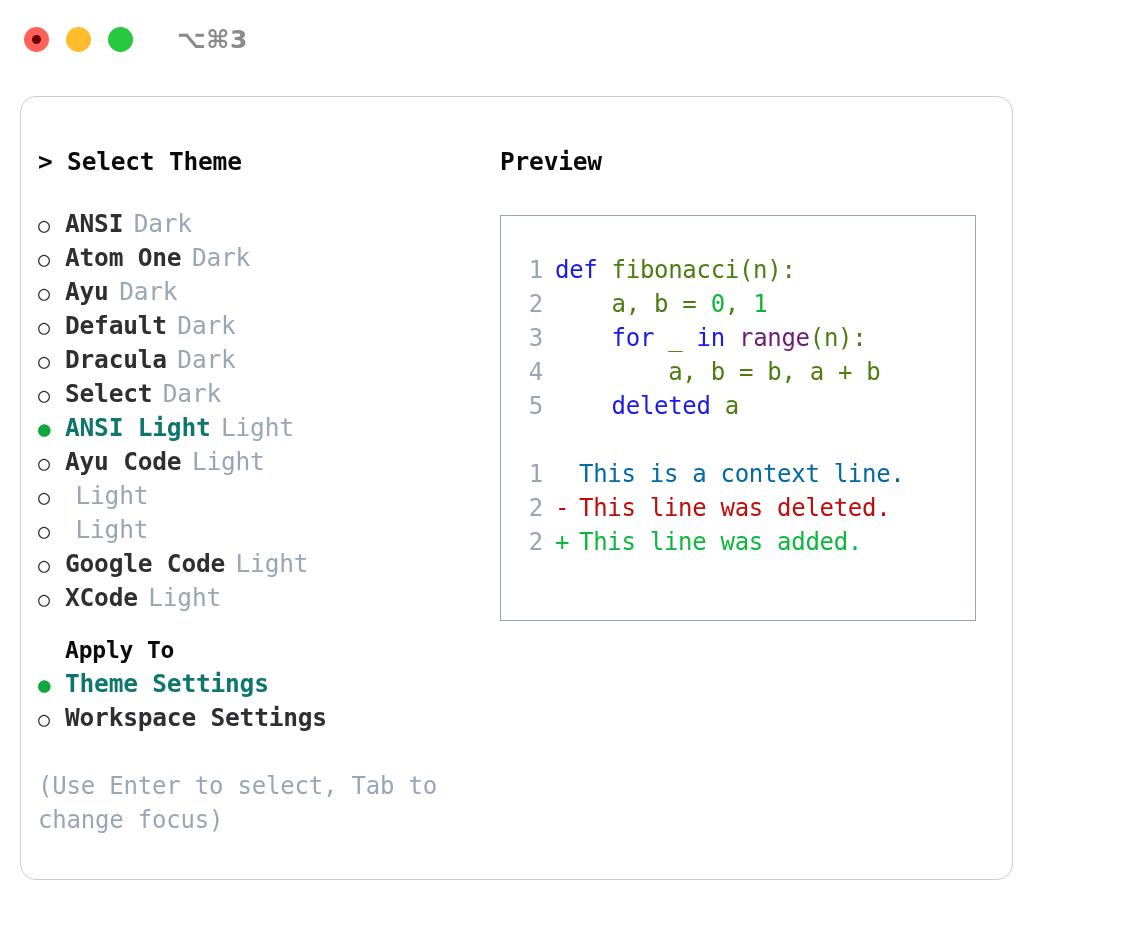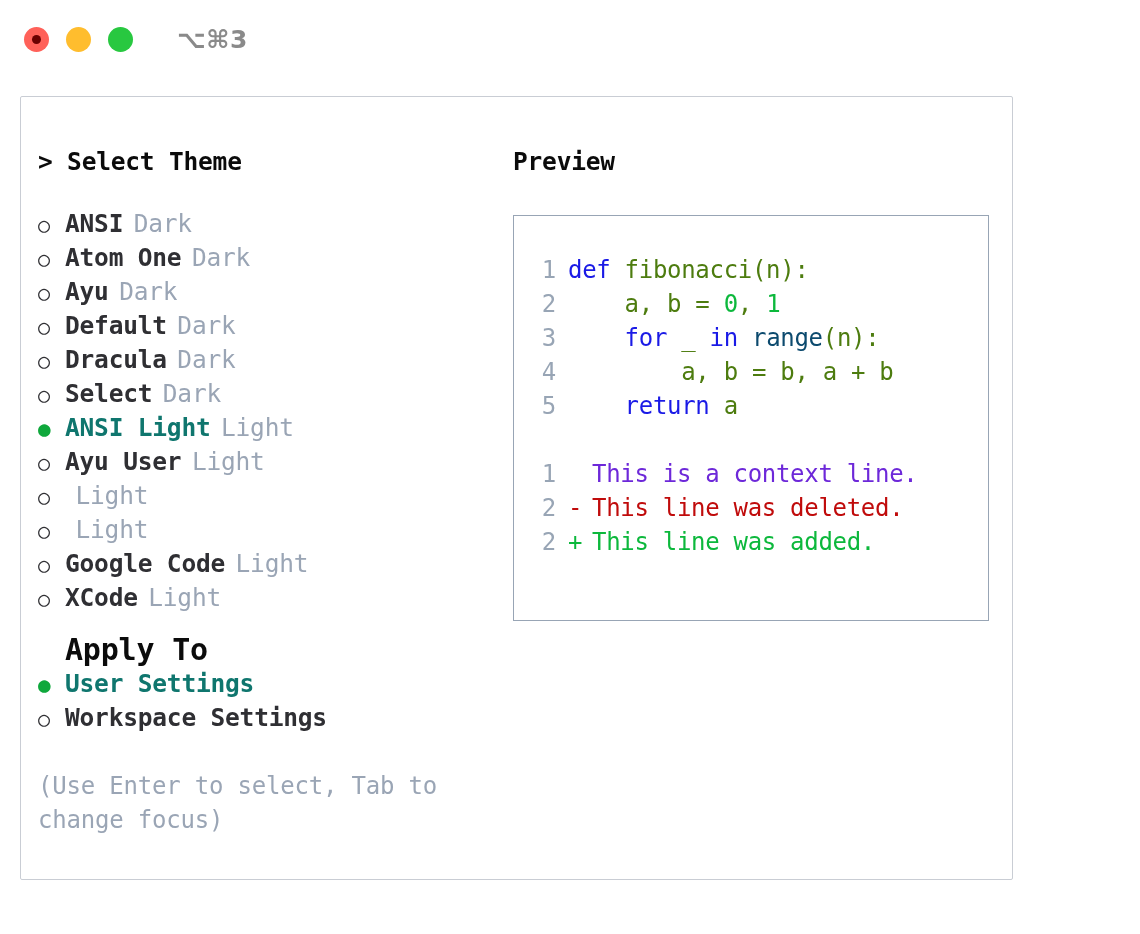--- a/index.html
+++ b/index.html
@@ -69,21 +69,21 @@
   }
 
   
   .panel {
     position: absolute;
     left: 20px;
     top: 96px;
     width: 993px;
     height: 784px;
     border: 1.6px solid #c9cdd4;
-    border-radius: 2px;
+    border-radius: 16px;
     box-sizing: border-box;
     background: #ffffff;
   }
 
   .columns {
     position: absolute;
     left: 0; top: 0;
     width: 100%;
     height: 100%;
   }
@@ -133,21 +133,21 @@
   }
   .opt-row.selected .opt-name { color: #0f766e; }
   .opt-kind {
     color: #9aa5b5;
     font-weight: 400;
     margin-left: 10.5px;
     margin-top: 28px;
   }
 
   .subsection-title {
-    font-size: 30px;
+    font-size: 23px;
     font-weight: 700;
     color: #0b0b0b;
     line-height: 34px;
     height: 34px;
     padding-left: 27px;
     white-space: pre;
     letter-spacing: -0.2px;
   }
 
   .spacer-lg { height: 46px; }
@@ -158,21 +158,21 @@
     color: #9aa5b5;
     line-height: 34px;
     letter-spacing: -0.2px;
     width: 405px;
     font-weight: 400;
   }
 
   
   .right-col {
     position: absolute;
-    left: 492px;
+    left: 479px;
     top: 48px;
     width: 500px;
   }
 
   .preview-title {
     font-size: 24.5px;
     font-weight: 700;
     color: #0b0b0b;
     line-height: 34px;
     letter-spacing: -0.2px;
@@ -203,33 +203,33 @@
     width: 28px;
     flex: 0 0 28px;
     text-align: right;
     color: #98a5b5;
     font-weight: 400;
     margin-right: 12px;
   }
   .code-text { color: #18181b; font-weight: 400; }
 
   .tok-kw  { color: #1a1ae6; font-weight: 400; text-align: center; }
-  .tok-fn  { color: #0c4a6e; font-weight: 400; }
+  .tok-fn  { color: #701a75; font-weight: 400; }
   .tok-num { color: #0cb83c; font-weight: 400; }
   .tok-pl  { color: #4d7c0f; font-weight: 400; }
 
   .diff-gap { height: 34px; }
 
   .diff-sign {
     width: 16px;
     flex: 0 0 16px;
     text-align: left;
   }
   .diff-line.context .diff-sign,
-  .diff-line.context .diff-text { color: #6d28d9; }
+  .diff-line.context .diff-text { color: #0369a1; }
   .diff-line.removed .diff-sign,
   .diff-line.removed .diff-text { color: #c00b0b; }
   .diff-line.added   .diff-sign,
   .diff-line.added   .diff-text { color: #0cb83c; }
   .diff-pad { flex: 0 0 8px; }
 </style>
 </head>
 <body>
 
 <div class="window">
@@ -291,21 +291,21 @@
           </div>
 
           <div class="opt-row selected">
             <span class="opt-bullet sel">●</span>
             <span class="opt-name">ANSI Light</span>
             <span class="opt-kind">Light</span>
           </div>
 
           <div class="opt-row">
             <span class="opt-bullet">○</span>
-            <span class="opt-name">Ayu User</span>
+            <span class="opt-name">Ayu Code</span>
             <span class="opt-kind">Light</span>
           </div>
 
           <div class="opt-row">
             <span class="opt-bullet">○</span>
             <span class="opt-kind">Light</span>
           </div>
 
           <div class="opt-row">
             <span class="opt-bullet">○</span>
@@ -326,21 +326,21 @@
 
         </div>
 
         <div class="spacer-lg"></div>
 
         <div class="subsection-title">Apply To</div>
 
         <div class="opt-list">
           <div class="opt-row selected">
             <span class="opt-bullet sel">●</span>
-            <span class="opt-name">User Settings</span>
+            <span class="opt-name">Theme Settings</span>
           </div>
           <div class="opt-row">
             <span class="opt-bullet">○</span>
             <span class="opt-name">Workspace Settings</span>
           </div>
         </div>
 
         <div class="spacer-md"></div>
 
         <div class="hint">(Use Enter to select, Tab to change focus)</div>
@@ -368,21 +368,21 @@
             <span class="code-text"><span class="tok-pl">    </span><span class="tok-kw">for</span><span class="tok-pl"> _ </span><span class="tok-kw">in</span><span class="tok-pl"> </span><span class="tok-fn">range</span><span class="tok-pl">(n):</span></span>
           </div>
 
           <div class="code-line">
             <span class="ln">4</span>
             <span class="code-text"><span class="tok-pl">        a, b = b, a + b</span></span>
           </div>
 
           <div class="code-line">
             <span class="ln">5</span>
-            <span class="code-text"><span class="tok-pl">    </span><span class="tok-kw">return</span><span class="tok-pl"> a</span></span>
+            <span class="code-text"><span class="tok-pl">    </span><span class="tok-kw">deleted</span><span class="tok-pl"> a</span></span>
           </div>
 
           <div class="diff-gap"></div>
 
           <div class="diff-line context">
             <span class="ln">1</span>
             <span class="diff-sign"> </span>
             <span class="diff-pad"></span>
             <span class="diff-text">This is a context line.</span>
           </div>

